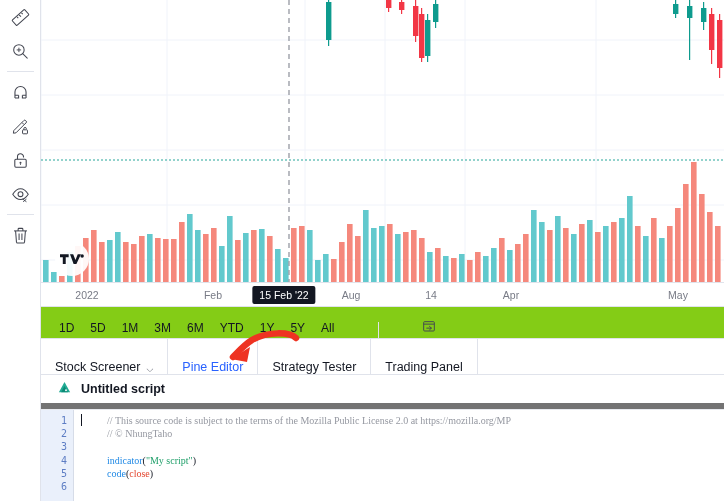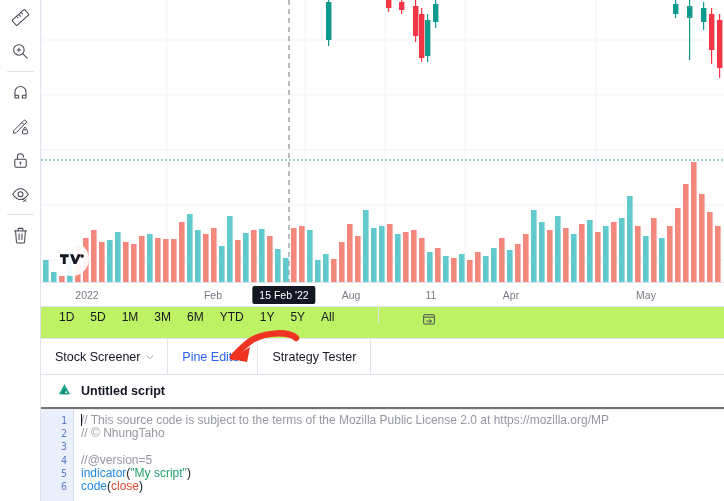--- a/index.html
+++ b/index.html
@@ -49,52 +49,52 @@
     white-space:nowrap;transform:translateX(-50%);
   }
   .time-label.active{
     top:3px;color:#ffffff;background:#131722;
     padding:3px 7px;border-radius:2px;font-size:10.5px;
   }
 
   
   .range-bar{
     position:absolute;left:41px;top:307px;width:683px;height:32px;
-    background:#bef264;border-bottom:1px solid #e0e3eb;
-    box-sizing:border-box;display:flex;align-items:flex-start;gap:28px;
+    background:#84cc16;border-bottom:1px solid #e0e3eb;
+    box-sizing:border-box;display:flex;align-items:flex-end;gap:28px;
   }
   .range-btn{
     font-size:12px;color:#131722;padding:3px 6px;margin:0 2px;
     border-radius:4px;cursor:pointer;white-space:nowrap;
   }
   .range-btn:first-child{margin-left:12px;}
   .range-divider{width:1px;height:16px;background:#e0e3eb;margin:0 10px 0 8px;}
   .replay-btn{display:flex;align-items:center;justify-content:center;
     width:24px;height:24px;cursor:pointer;}
 
   
   .panel-tabs{
     position:absolute;left:41px;top:339px;width:683px;height:36px;
     background:#ffffff;border-bottom:1px solid #e0e3eb;
     box-sizing:border-box;display:flex;align-items:stretch;
   }
   .panel-tab{
-    display:flex;align-items:center;gap:6px;
+    display:flex;align-items:flex-end;gap:6px;
     padding:0 14px;font-size:12.5px;color:#131722;
     border-right:1px solid #e0e3eb;cursor:pointer;white-space:nowrap;
   }
   .panel-tab.active{color:#2962ff;}
   .panel-tab .chev{font-size:9px;color:#787b86;line-height:1;}
 
   
   .script-header{
     position:absolute;left:41px;top:375px;width:683px;height:34px;
     background:#ffffff;display:flex;align-items:center;gap:9px;
     padding-left:16px;box-sizing:border-box;
-    border-bottom:2px solid #737373;
+    border-bottom:6px solid #737373;
   }
   .script-title{font-size:12.5px;font-weight:bold;color:#131722;}
 
   
   .editor{
     position:absolute;left:41px;top:409px;width:683px;height:92px;
     background:#ffffff;overflow:hidden;display:flex;
     border-top:1px solid #e8eaef;
   }
   .gutter{
@@ -104,22 +104,22 @@
   .gutter .ln{
     font-family:"DejaVu Sans Mono", monospace;font-size:10px;color:#5d7dc4;
     text-align:right;padding-right:6px;line-height:13.2px;height:13.2px;
   }
   .code{
     flex:1;padding-top:4px;padding-left:7px;box-sizing:border-box;
     position:relative;overflow:hidden;
     border-left:1px solid #d6dce8;
   }
   .code .cl{
-    font-family:Liberation Sans, sans-serif;font-size:12px;
-    line-height:13.2px;height:13.2px;white-space:pre;color:#131722;
+    font-family:Liberation Serif, serif;font-size:10px;
+    line-height:13.2px;height:13.2px;white-space:pre;color:#131722;padding-left:26px;
   }
   .tok-comment{color:#9598a1;}
   .tok-fn{color:#1e88e5;}
   .tok-str{color:#22a06b;}
   .tok-var{color:#e3462f;}
   .tok-punct{color:#131722;}
   .caret{
     position:absolute;left:7px;top:4px;width:1px;height:12px;background:#131722;
   }
 
@@ -329,23 +329,23 @@
         <circle cx="33.2" cy="5.4" r="2.6" fill="#131722"></circle>
       </svg>
     </div>
   </div>
 
   <div class="time-axis" id="time-axis">
       <div class="time-label" style="left: 46px;">2022</div>
       <div class="time-label" style="left: 172px;">Feb</div>
       <div class="time-label active" style="left: 243px; padding-left: 7px;">15 Feb '22</div>
       <div class="time-label" style="left: 310px;">Aug</div>
-      <div class="time-label" style="left: 390px;">11</div>
+      <div class="time-label" style="left: 390px;">14</div>
       <div class="time-label" style="left: 470px;">Apr</div>
-      <div class="time-label" style="left: 605px;">May</div>
+      <div class="time-label" style="left: 637px;">May</div>
     </div>
 
   <div class="range-bar">
     <div id="range-btns" style="display:flex;align-items:center;">
         <div class="range-btn">1D</div>
         <div class="range-btn">5D</div>
         <div class="range-btn">1M</div>
         <div class="range-btn">3M</div>
         <div class="range-btn">6M</div>
         <div class="range-btn">YTD</div>
@@ -367,20 +367,23 @@
       <div class="panel-tab">
         <span>Stock Screener</span>
         <span class="chev">⌵</span>
       </div>
       <div class="panel-tab active">
         <span>Pine Editor</span>
       </div>
       <div class="panel-tab">
         <span>Strategy Tester</span>
       </div>
+      <div class="panel-tab">
+        <span>Trading Panel</span>
+      </div>
     </div>
 
   <div class="script-header">
     <span>
       <svg width="15" height="15" viewBox="0 0 24 24">
         <path d="M12 3.2 L21 19.5 H3 Z" fill="#22ab94"></path>
         <path d="M12 9.5 L17.4 19.5 H6.6 Z" fill="#0b8a76"></path>
         <circle cx="14.4" cy="16.4" r="1.5" fill="#ffffff"></circle>
       </svg>
     </span>
@@ -394,21 +397,20 @@
         <div class="ln">3</div>
         <div class="ln">4</div>
         <div class="ln">5</div>
         <div class="ln">6</div>
       </div>
     <div class="code" id="code">
       <div class="caret"></div>
     <div class="cl"><span class="tok-comment">// This source code is subject to the terms of the Mozilla Public License 2.0 at https://mozilla.org/MP</span></div>
         <div class="cl"><span class="tok-comment">// © NhungTaho</span></div>
         <div class="cl">&nbsp;</div>
-        <div class="cl"><span class="tok-comment">//@version=5</span></div>
         <div class="cl"><span class="tok-fn">indicator</span><span class="tok-punct">(</span><span class="tok-str">"My script"</span><span class="tok-punct">)</span></div>
         <div class="cl"><span class="tok-fn">code</span><span class="tok-punct">(</span><span class="tok-var">close</span><span class="tok-punct">)</span></div>
       </div>
   </div>
 
   <svg class="annot">
     <path id="annot-path" d="M296,338 C290,332 268,331 252,340 C244,345 238,352 233,357" fill="none" stroke="#ee3322" stroke-width="6.5" stroke-linecap="round"></path>
     <path id="annot-head" d="M231,359 L250,347 L247,362 Z" fill="#ee3322"></path>
   </svg>
 

